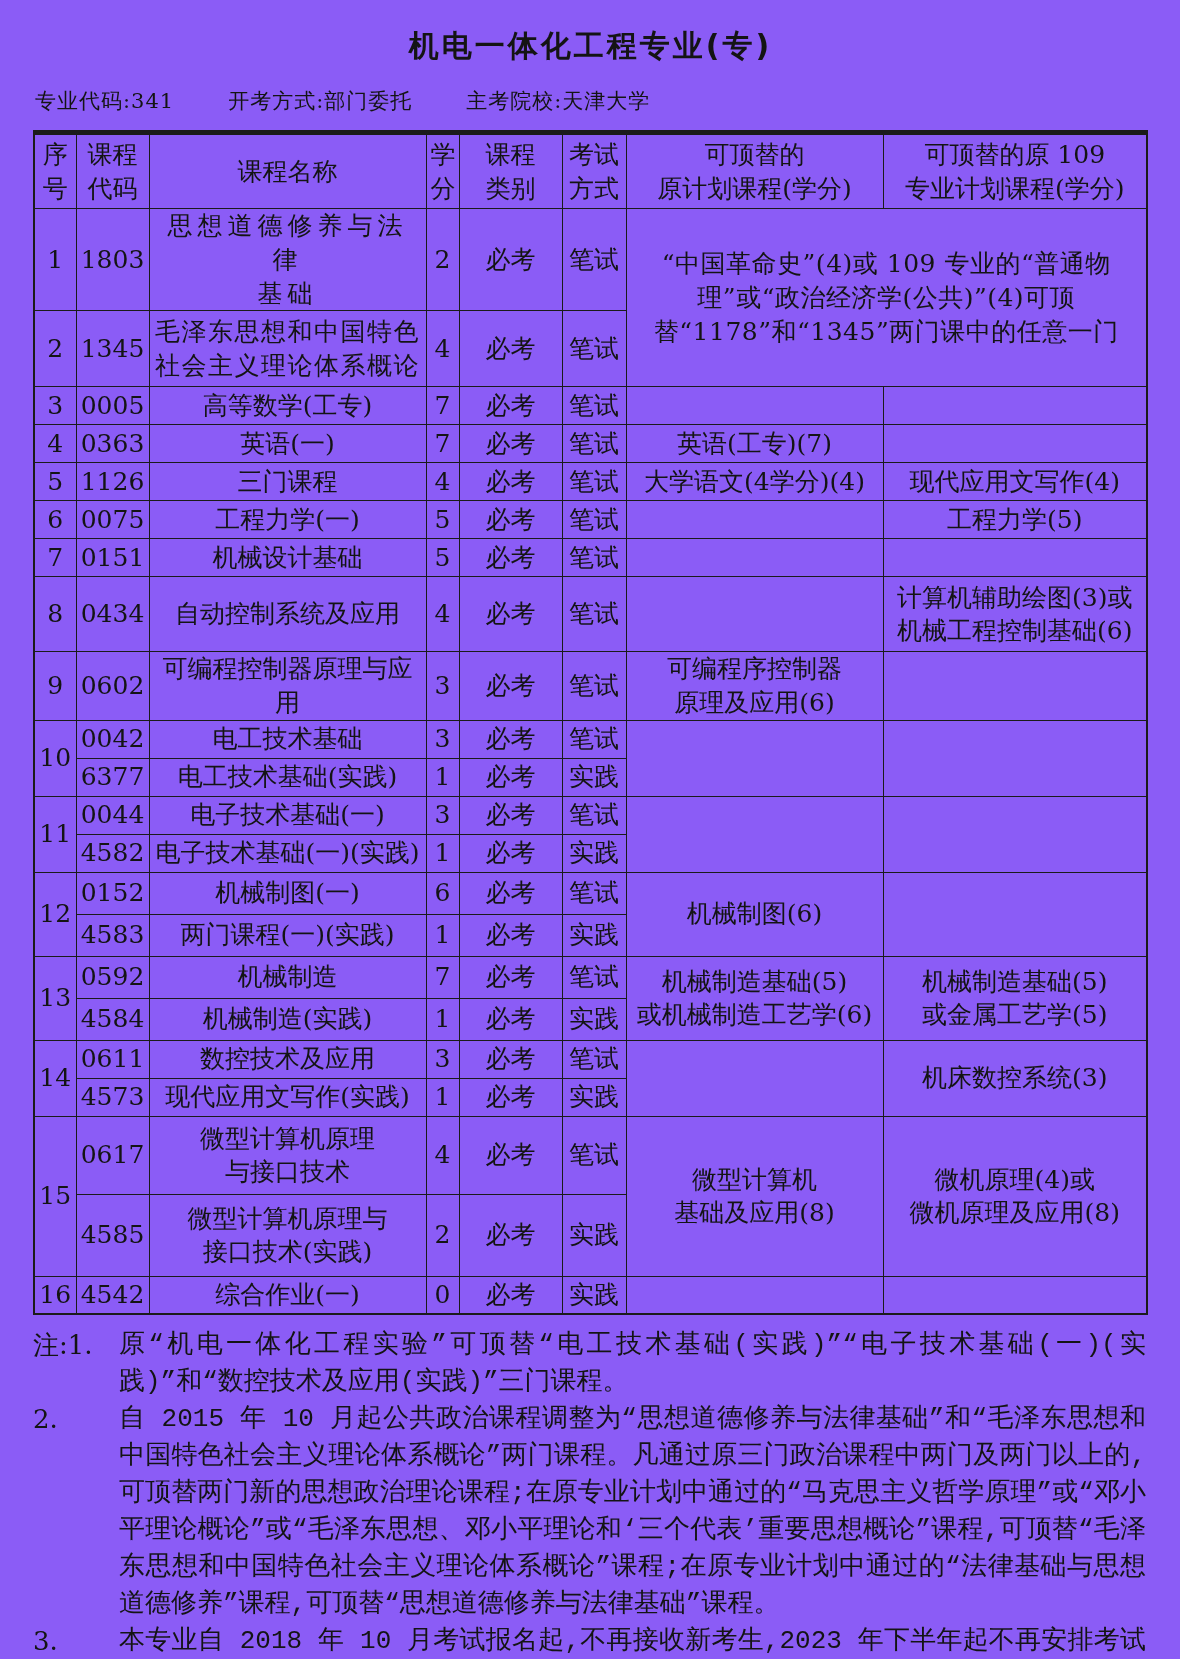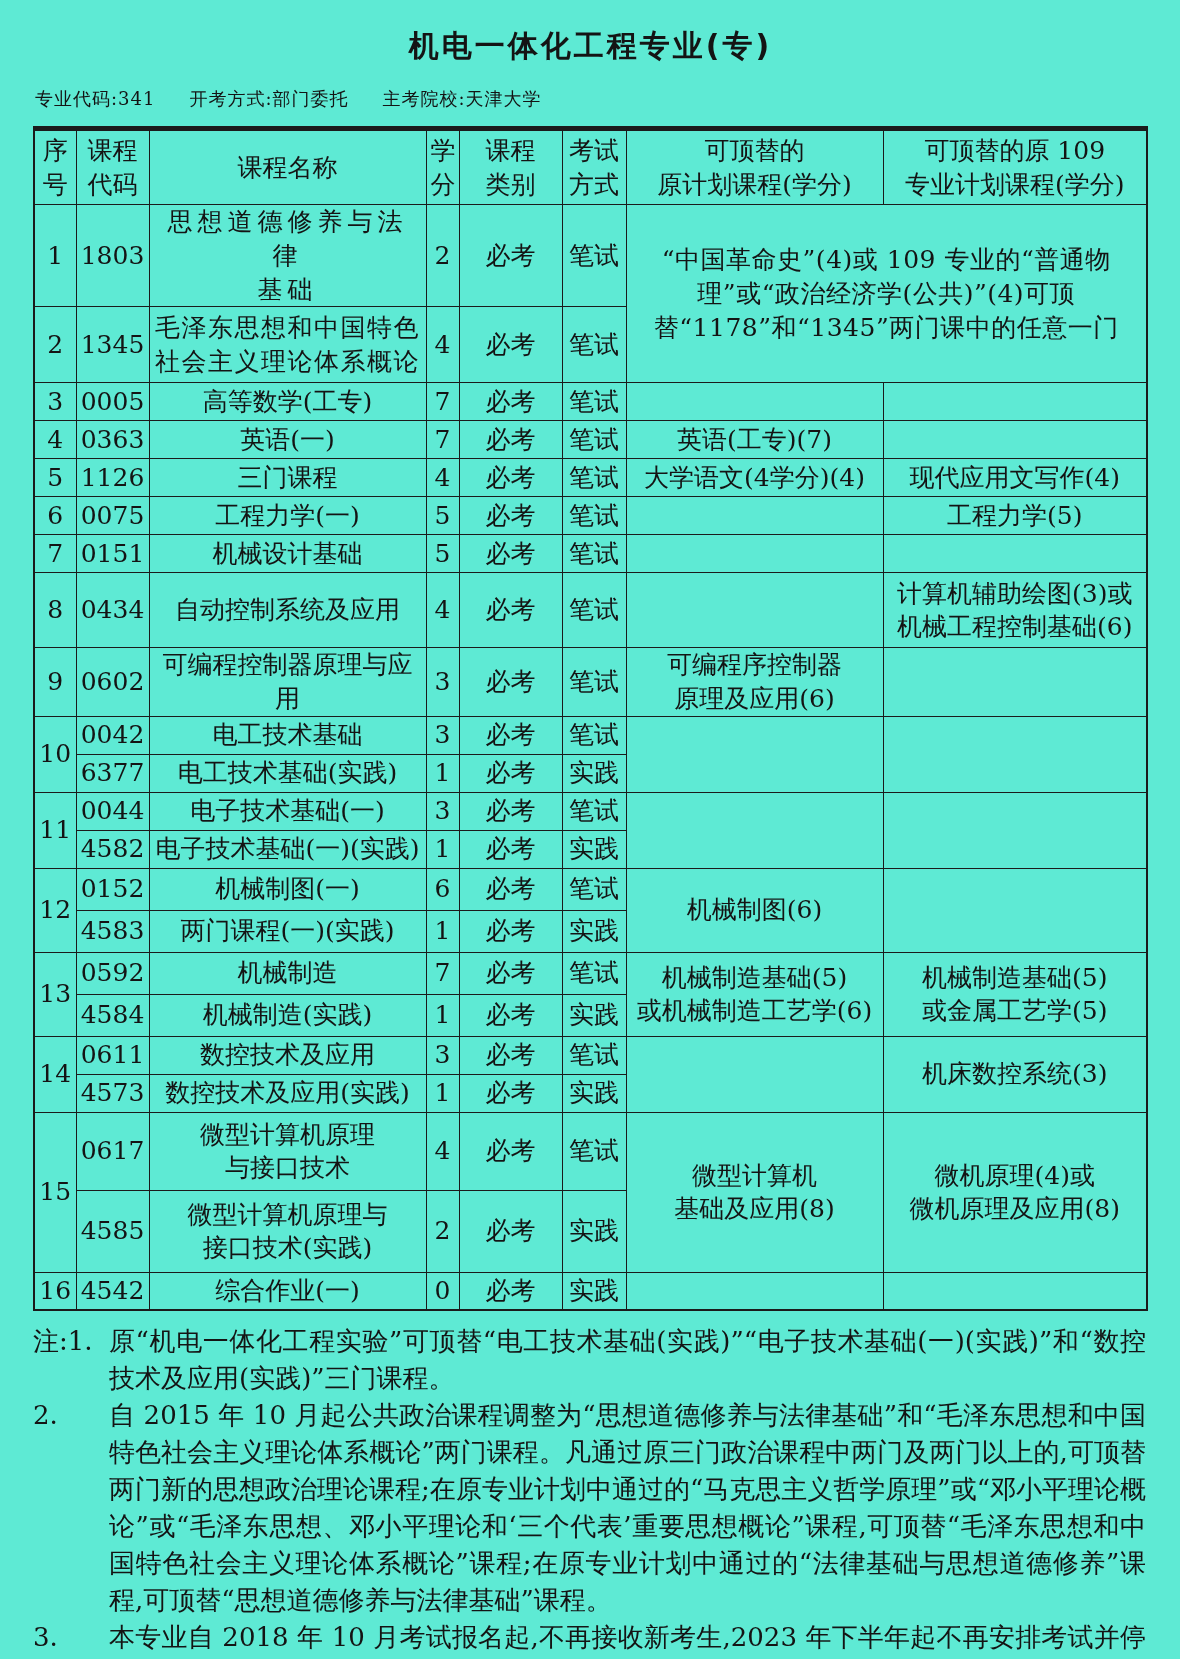--- a/index.html
+++ b/index.html
@@ -1,31 +1,31 @@
 <!DOCTYPE html>
 <html><head>
 <meta charset="utf-8">
 <style>
   html,body{margin:0;padding:0;background:#ffffff;}
   .page{
     width:1180px;height:1659px;box-sizing:border-box;
     padding:20px 32px 10px 33px;
-    background:#5eead4;color:#141414;
+    background:#8b5cf6;color:#141414;
     font-family:"DejaVu Serif","Liberation Serif",serif;
     overflow:hidden;
   }
   .title{
     margin:6px 0 20px 0;
     text-align:center;
     font-family:"DejaVu Sans","Liberation Sans",sans-serif;
     font-weight:bold;font-size:30px;letter-spacing:3px;
   }
   .meta{
-    display:flex;gap:34px;
-    font-size:18px;letter-spacing:1px;
+    display:flex;gap:54px;
+    font-size:21px;letter-spacing:1px;
     margin:0 0 15px 2px;
   }
   table.course-table{
     border-collapse:collapse;table-layout:fixed;
     width:1115px;
     border:2.5px solid #1b1b1b;
     border-top-width:5px;
   }
   .course-table td,.course-table th{
     border:1.5px solid #1b1b1b;
@@ -50,21 +50,21 @@
     text-align:justify;padding:4px 14px 4px 12px;
     line-height:1.85;letter-spacing:0.5px;
   }
   .sub-2l{line-height:1.55;}
   .notes{
     margin-top:12px;width:1113px;
     font-size:26px;line-height:37px;
   }
   .note-item{display:flex;}
   .note-marker{flex:0 0 66px;text-align:left;white-space:nowrap;}
-  .note-body{flex:1;margin-left:10px;text-align:justify;}
+  .note-body{flex:1;margin-left:20px;text-align:justify;font-family:Liberation Mono, monospace;}
 </style>
 </head>
 <body>
 
 <div class="page">
 
   <h1 class="title">机电一体化工程专业(专)</h1>
 
   <div class="meta">
     <span>专业代码:341</span>
@@ -283,21 +283,21 @@
         <td>0611</td>
         <td>数控技术及应用</td>
         <td>3</td>
         <td>必考</td>
         <td>笔试</td>
         <td rowspan="2"></td>
         <td rowspan="2">机床数控系统(3)</td>
       </tr>
       <tr class="rh-38">
         <td>4573</td>
-        <td>数控技术及应用(实践)</td>
+        <td>现代应用文写作(实践)</td>
         <td>1</td>
         <td>必考</td>
         <td>实践</td>
       </tr>
 
       <tr class="rh-78">
         <td rowspan="2">15</td>
         <td>0617</td>
         <td>微型计算机原理
 与接口技术</td>

